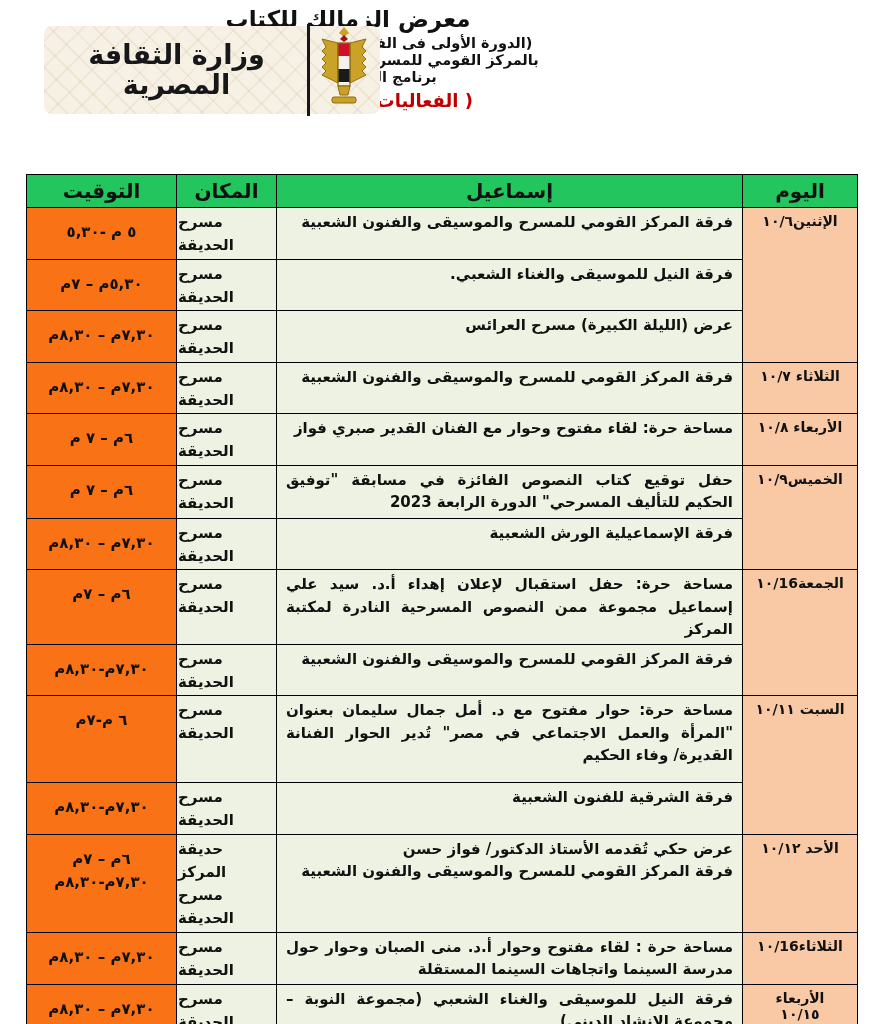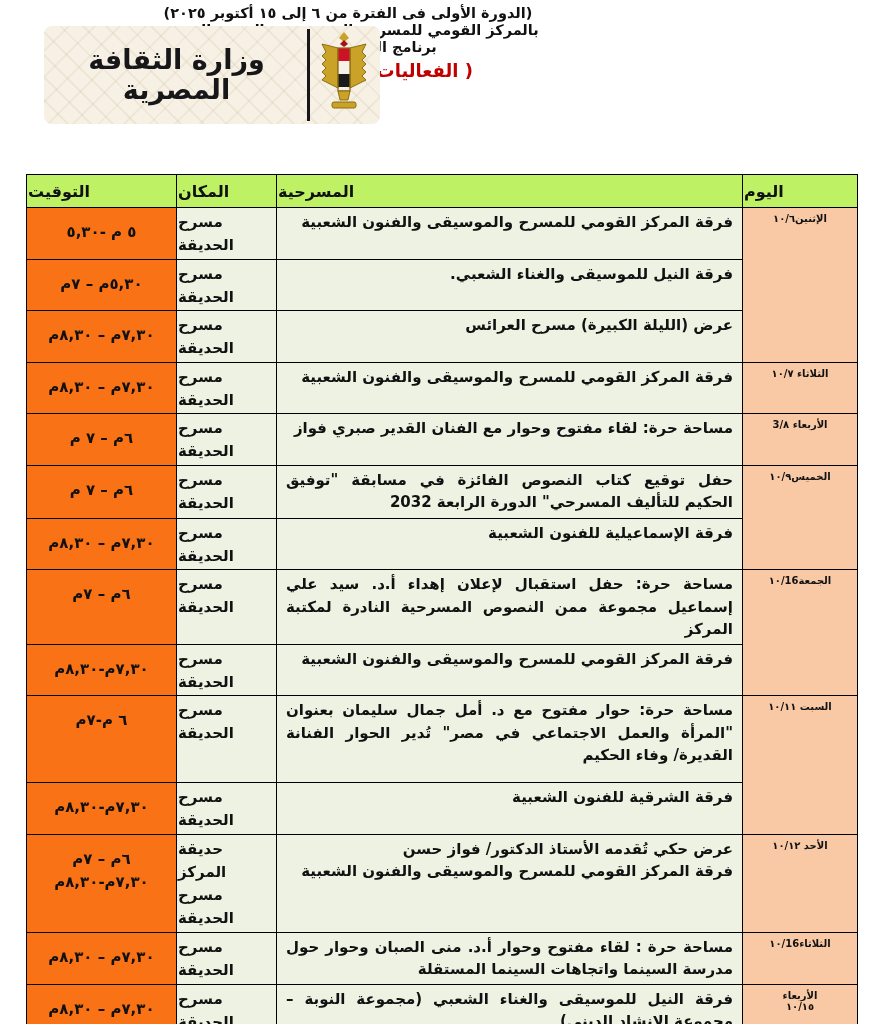--- a/index.html
+++ b/index.html
@@ -6,49 +6,50 @@
   body{width:874px;height:1024px;overflow:hidden;font-family:"DejaVu Sans",sans-serif;color:#111;}
   .page{position:relative;width:874px;height:1024px;background:#fff;}
 
   
   .header{position:relative;height:168px;}
   .title-block{position:absolute;left:118px;top:4px;width:460px;text-align:center;font-weight:bold;}
   .title-block .main-title{font-size:23px;margin:2px 0 3px;}
   .title-block .sub{font-size:14.5px;margin:1px 0;}
   .title-block .highlight{font-size:18px;margin-top:5px;}
 
-  .ministry-logo{position:absolute;left:44px;top:26px;width:336px;height:98px;
+  .ministry-logo{position:absolute;left:44px;top:26px;width:336px;height:88px;
     background:#f6f1e4;border-radius:8px;display:flex;flex-direction:row;align-items:center;
     padding:4px 10px;box-sizing:border-box;
     background-image:repeating-linear-gradient(45deg,rgba(185,165,125,.14) 0 2px,transparent 2px 16px),
                      repeating-linear-gradient(-45deg,rgba(185,165,125,.12) 0 2px,transparent 2px 18px);}
   .ministry-logo .calligraphy{flex:1;text-align:center;font-size:27px;font-weight:bold;color:#17171a;line-height:1.1;}
   .ministry-logo .divider{width:3px;height:92px;background:#17171a;margin:0 8px;}
 
   
   table.schedule{border-collapse:collapse;width:822px;margin:6px 16px 4px auto;table-layout:fixed;}
   table.schedule th,table.schedule td{border:1px solid #000;font-weight:bold;}
   table.schedule{border:1.5px solid #000;}
   th.col-day,td.day-cell{width:112px;}
   th.col-event,td.event-cell{width:463px;}
   th.col-place,td.place-cell{width:97px;}
   th.col-time,td.time-cell{width:147px;}
-  thead th{background:#bef264;font-size:16px;height:30px;text-align:left;}
-  td.day-cell{background:#f8c9a4;vertical-align:top;text-align:center;font-size:10px;padding-top:5px;}
+  thead th{background:#22c55e;font-size:20px;height:30px;text-align:center;}
+  td.day-cell{background:#f8c9a4;vertical-align:top;text-align:center;font-size:14px;padding-top:5px;}
   td.event-cell{background:#edf2e2;vertical-align:top;text-align:justify;text-align-last:right;font-size:15px;padding:3px 9px;line-height:1.5;margin-top:19px;}
   td.place-cell{background:#edf2e2;vertical-align:top;text-align:left;font-size:15px;padding-top:3px;line-height:1.55;}
   td.time-cell{background:#f97316;vertical-align:top;text-align:center;font-size:15px;padding-top:13px;line-height:1.55;}
 </style>
 </head>
 <body>
 
 <div class="page">
 
   <div class="header">
     <div class="title-block">
+      <div class="main-title">معرض الزمالك للكتاب</div>
       <div class="sub">(الدورة الأولى فى الفترة من ٦ إلى ١٥ أكتوبر ٢٠٢٥)</div>
       <div class="sub">بالمركز القومي للمسرح والموسيقى والفنون الشعبية</div>
       <div class="sub">برنامج الورش والفعاليات</div>
       <div class="highlight" style="color:#c00000;">( الفعاليات الفنية والثقافية)</div>
     </div>
 
     <div class="ministry-logo">
 
       <span style="display:block;">
         <svg width="52" height="86" viewBox="0 0 52 86">
@@ -69,21 +70,21 @@
       </span>
       <span class="divider"></span>
       <span class="calligraphy">وزارة الثقافة المصرية</span>
     </div>
   </div>
 
   <table class="schedule">
     <thead>
       <tr>
         <th class="col-day">اليوم</th>
-        <th class="col-event">المسرحية</th>
+        <th class="col-event">إسماعيل</th>
         <th class="col-place">المكان</th>
         <th class="col-time">التوقيت</th>
       </tr>
     </thead>
     <tbody>
         <tr style="height: 44px;">
           <td class="day-cell" rowspan="3">
             <div>الإثنين١٠/٦</div>
           </td>
           <td class="event-cell">
@@ -127,49 +128,49 @@
           </td>
           <td class="place-cell">
             <div>مسرح الحديقة</div>
           </td>
           <td class="time-cell">
             <div>٧,٣٠م – ٨,٣٠م</div>
           </td>
         </tr>
         <tr style="height: 43px;">
           <td class="day-cell" rowspan="1">
-            <div>الأربعاء 3/٨</div>
+            <div>الأربعاء ١٠/٨</div>
           </td>
           <td class="event-cell">
             <div>مساحة حرة: لقاء مفتوح وحوار مع الفنان القدير صبري فواز</div>
           </td>
           <td class="place-cell">
             <div>مسرح الحديقة</div>
           </td>
           <td class="time-cell">
             <div>٦م – ٧ م</div>
           </td>
         </tr>
         <tr style="height: 53px;">
           <td class="day-cell" rowspan="2">
             <div>الخميس١٠/٩</div>
           </td>
           <td class="event-cell">
-            <div>حفل توقيع كتاب النصوص الفائزة في مسابقة "توفيق الحكيم للتأليف المسرحي" الدورة الرابعة 2032</div>
+            <div>حفل توقيع كتاب النصوص الفائزة في مسابقة "توفيق الحكيم للتأليف المسرحي" الدورة الرابعة 2023</div>
           </td>
           <td class="place-cell">
             <div>مسرح الحديقة</div>
           </td>
           <td class="time-cell">
             <div>٦م – ٧ م</div>
           </td>
         </tr>
         <tr style="height: 39px;">
           <td class="event-cell">
-            <div>فرقة الإسماعيلية للفنون الشعبية</div>
+            <div>فرقة الإسماعيلية الورش الشعبية</div>
           </td>
           <td class="place-cell">
             <div>مسرح الحديقة</div>
           </td>
           <td class="time-cell">
             <div>٧,٣٠م – ٨,٣٠م</div>
           </td>
         </tr>
         <tr style="height: 68px;">
           <td class="day-cell" rowspan="2">

